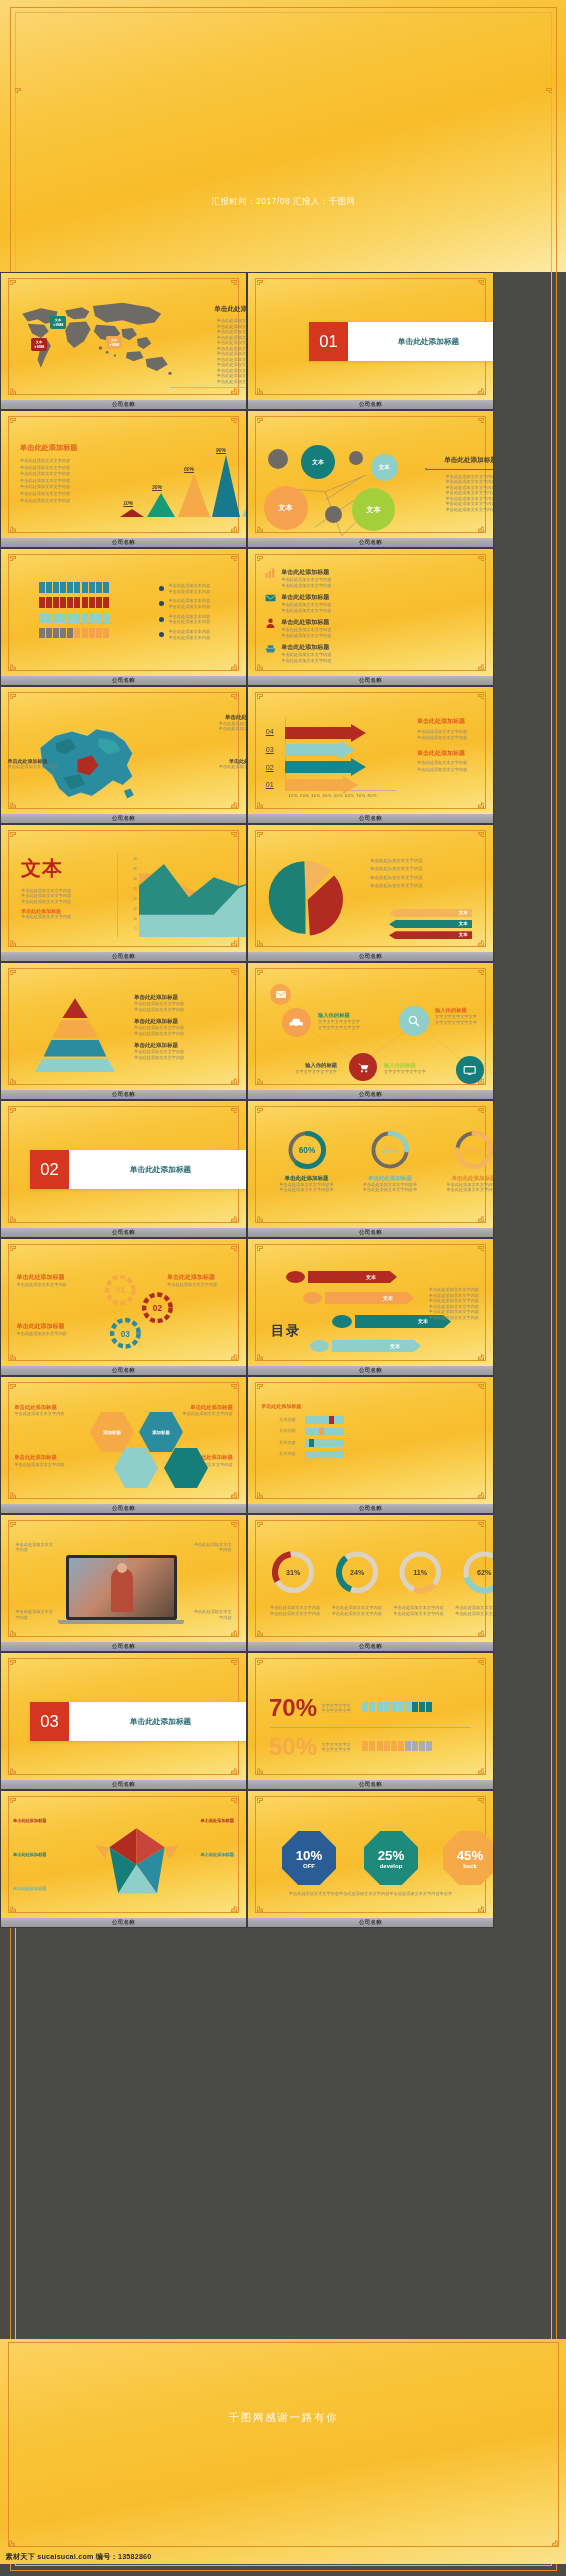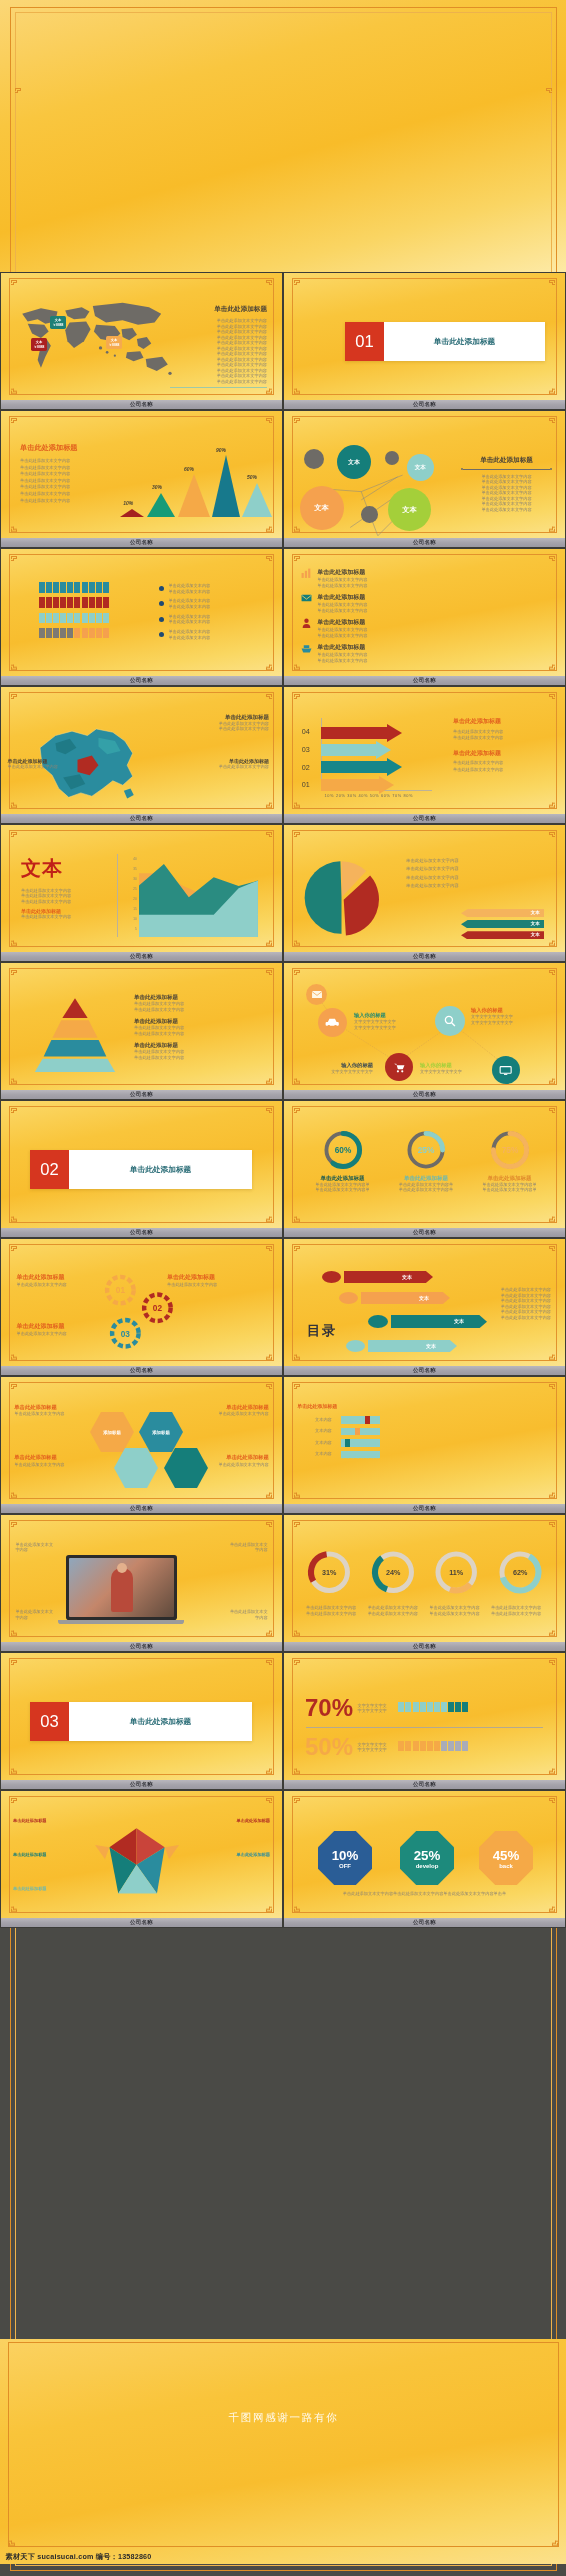--- a/index.html
+++ b/index.html
@@ -68,21 +68,21 @@
     font-family:"DejaVu Sans","Liberation Sans",sans-serif;
   }
   .cover-sub {
     position:absolute; left:0; right:0; top:196px; text-align:center;
     font-size:8.3px; color:rgba(255,255,255,.93); letter-spacing:0.6px;
   }
 
   
   #grid { position:absolute; left:0; top:272px; width:567px; }
   .row { display:flex; width:567px; }
-  .thumb { width:283px; height:138px; position:relative; border:0.6px solid #3c3c38; }
+  .thumb { width:247px; height:138px; position:relative; border:0.6px solid #3c3c38; }
   .thumb .ornate { left:3%; top:4%; right:3%; bottom:10%; }
   .thumb .cnr { transform-origin:center; }
   .thumb .cnr.tl { left:3.6%; top:5%; }
   .thumb .cnr.tr { right:3.6%; top:5%; }
   .thumb .cnr.bl { left:3.6%; bottom:11%; }
   .thumb .cnr.br { right:3.6%; bottom:11%; }
 
   .ttl { font-size:7.2px; font-weight:bold; color:#2c6e78; }
   .ttl.or { color:#e2621f; }
   .ttl.dk { color:#333; }
@@ -100,21 +100,21 @@
   .numcard { position:absolute; display:flex; box-shadow:0 1.1px 3.3px rgba(120,80,10,.2); }
   .numcard .n { background:#d6361f; color:#fff; font-size:16.6px; width:39px; height:39px;
                 display:flex; align-items:center; justify-content:center; font-weight:300;}
   .numcard .t { background:#fff; height:39px; display:flex; align-items:center;
                 justify-content:center; width:161px; font-size:7.7px; font-weight:bold; color:#2c6e78;}
 
   
   .tri { position:absolute; bottom:0; width:0; height:0; border-left-style:solid;
          border-right-style:solid; border-bottom-style:solid; border-left-color:transparent;
          border-right-color:transparent; }
-  .pctlab { position:absolute; font-size:5px; font-style:italic; font-weight:bold; color:#4b4335; }
+  .pctlab { position:absolute; font-size:5px; font-style:italic; font-weight:bold; color:#4b4335;text-decoration:underline; }
 
   
   .bub { position:absolute; border-radius:50%; display:flex; align-items:center;
          justify-content:center; color:#fff; font-size:6px; font-weight:bold; }
 
   
   .ppl { display:inline-block; width:6px; height:10.5px; margin-right:1.1px; position:relative; }
   .ppl:before{ content:""; position:absolute; left:1.7px; top:0; width:2.8px; height:2.8px; border-radius:50%; background:inherit;}
   .ppl:after{ content:""; position:absolute; left:0; top:3.3px; width:6px; height:7.2px; background:inherit;
               border-radius:1.7px 1.7px 0.6px 0.6px;
@@ -191,20 +191,21 @@
       <i class="f"></i>
     </div>
   <div class="cnr br">
       <i class="a"></i>
       <i class="b"></i>
       <i class="c"></i>
       <i class="d"></i>
       <i class="e"></i>
       <i class="f"></i>
     </div>
+  <div class="cover-sub">汇报时间：2017/08 汇报人：千图网</div>
 </div>
 
 <div id="grid">
 
   <div class="row">
 
     <div class="slide thumb">
       <div class="ornate"></div>
       <div class="cnr tl">
           <i class="a"></i>

